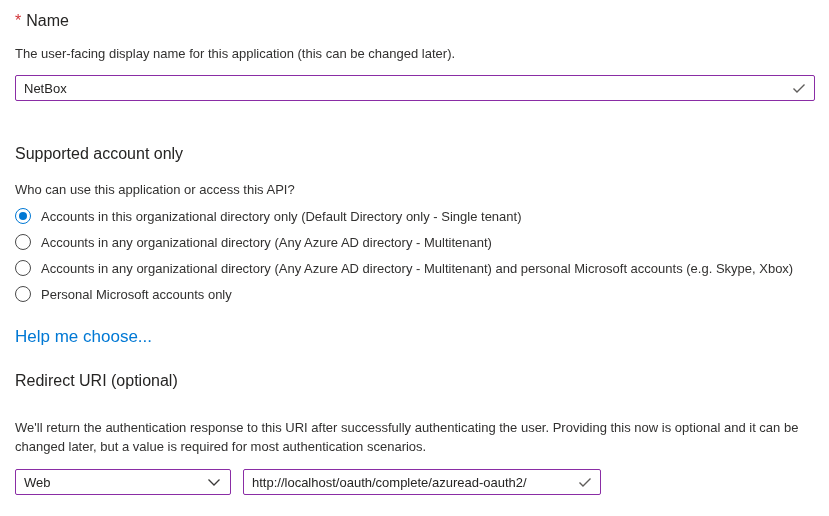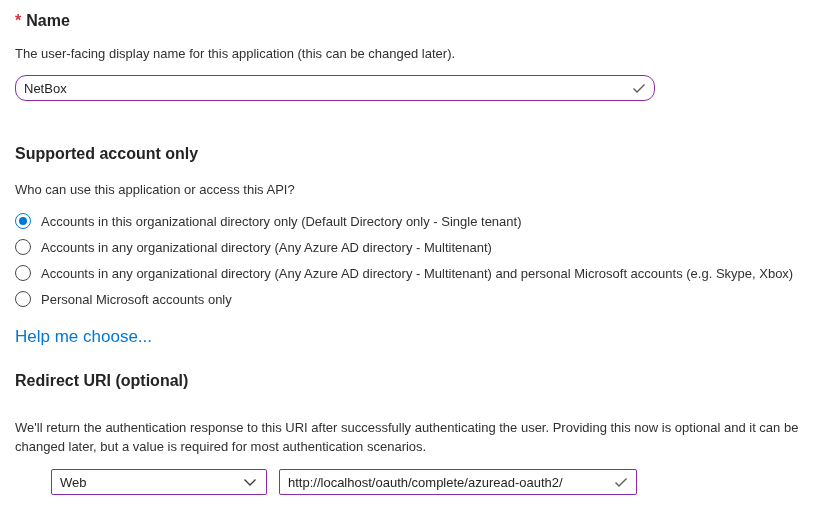--- a/index.html
+++ b/index.html
@@ -8,21 +8,21 @@
     background: #ffffff;
     font-family: "Liberation Sans", "DejaVu Sans", sans-serif;
     color: #323130;
     overflow: hidden;
   }
   .page { padding: 0 14px 0 15px; }
 
   .section-title {
     font-size: 16px;
     line-height: 21px;
-    font-weight: 700;
+    font-weight: 400;
     color: #252423;
   }
   .required-star { color: #d13438; margin-right: 5px; }
 
   .hint {
     font-size: 13px;
     line-height: 18px;
     color: #323130;
   }
 
@@ -37,39 +37,39 @@
     border-radius: 2px;
     background: #ffffff;
     font-family: "Liberation Sans", "DejaVu Sans", sans-serif;
     font-size: 13px;
     color: #252423;
     padding: 0 28px 0 8px;
     outline: none;
     display: block;
   }
   .name-input-wrap { margin-top: 12px; }
-  .name-input { width: 640px; border-radius: 11px; }
+  .name-input { width: 800px; }
 
   .trailing-icon {
     position: absolute;
     right: 8px; top: 50%;
     transform: translateY(-50%);
     width: 16px; height: 16px;
     pointer-events: none;
   }
 
   
   .account-title { margin-top: 42px; }
   .account-question { margin-top: 17px; }
 
   .radio-group { margin-top: 4px; }
   .radio-row {
     height: 26px;
     display: flex;
-    align-items: flex-end;
+    align-items: center;
     cursor: default;
   }
   .radio-circle {
     flex: 0 0 auto;
     width: 16px; height: 16px;
     border-radius: 50%;
     border: 1px solid #4a4a4a;
     background: #ffffff;
     margin-right: 10px;
     position: relative;
@@ -97,21 +97,20 @@
   }
 
   
   .redirect-title { margin-top: 24px; }
   .redirect-hint { margin-top: 27px; max-width: 800px; line-height: 19px; }
 
   .redirect-controls {
     margin-top: 13px;
     display: flex;
     align-items: flex-end;
-    margin-left: 36px;
   }
   .select-box {
     position: relative;
     width: 216px; height: 26px;
     border: 1px solid #8a2da5;
     border-radius: 2px;
     background: #ffffff;
     display: flex;
     align-items: center;
     padding: 0 28px 0 8px;

